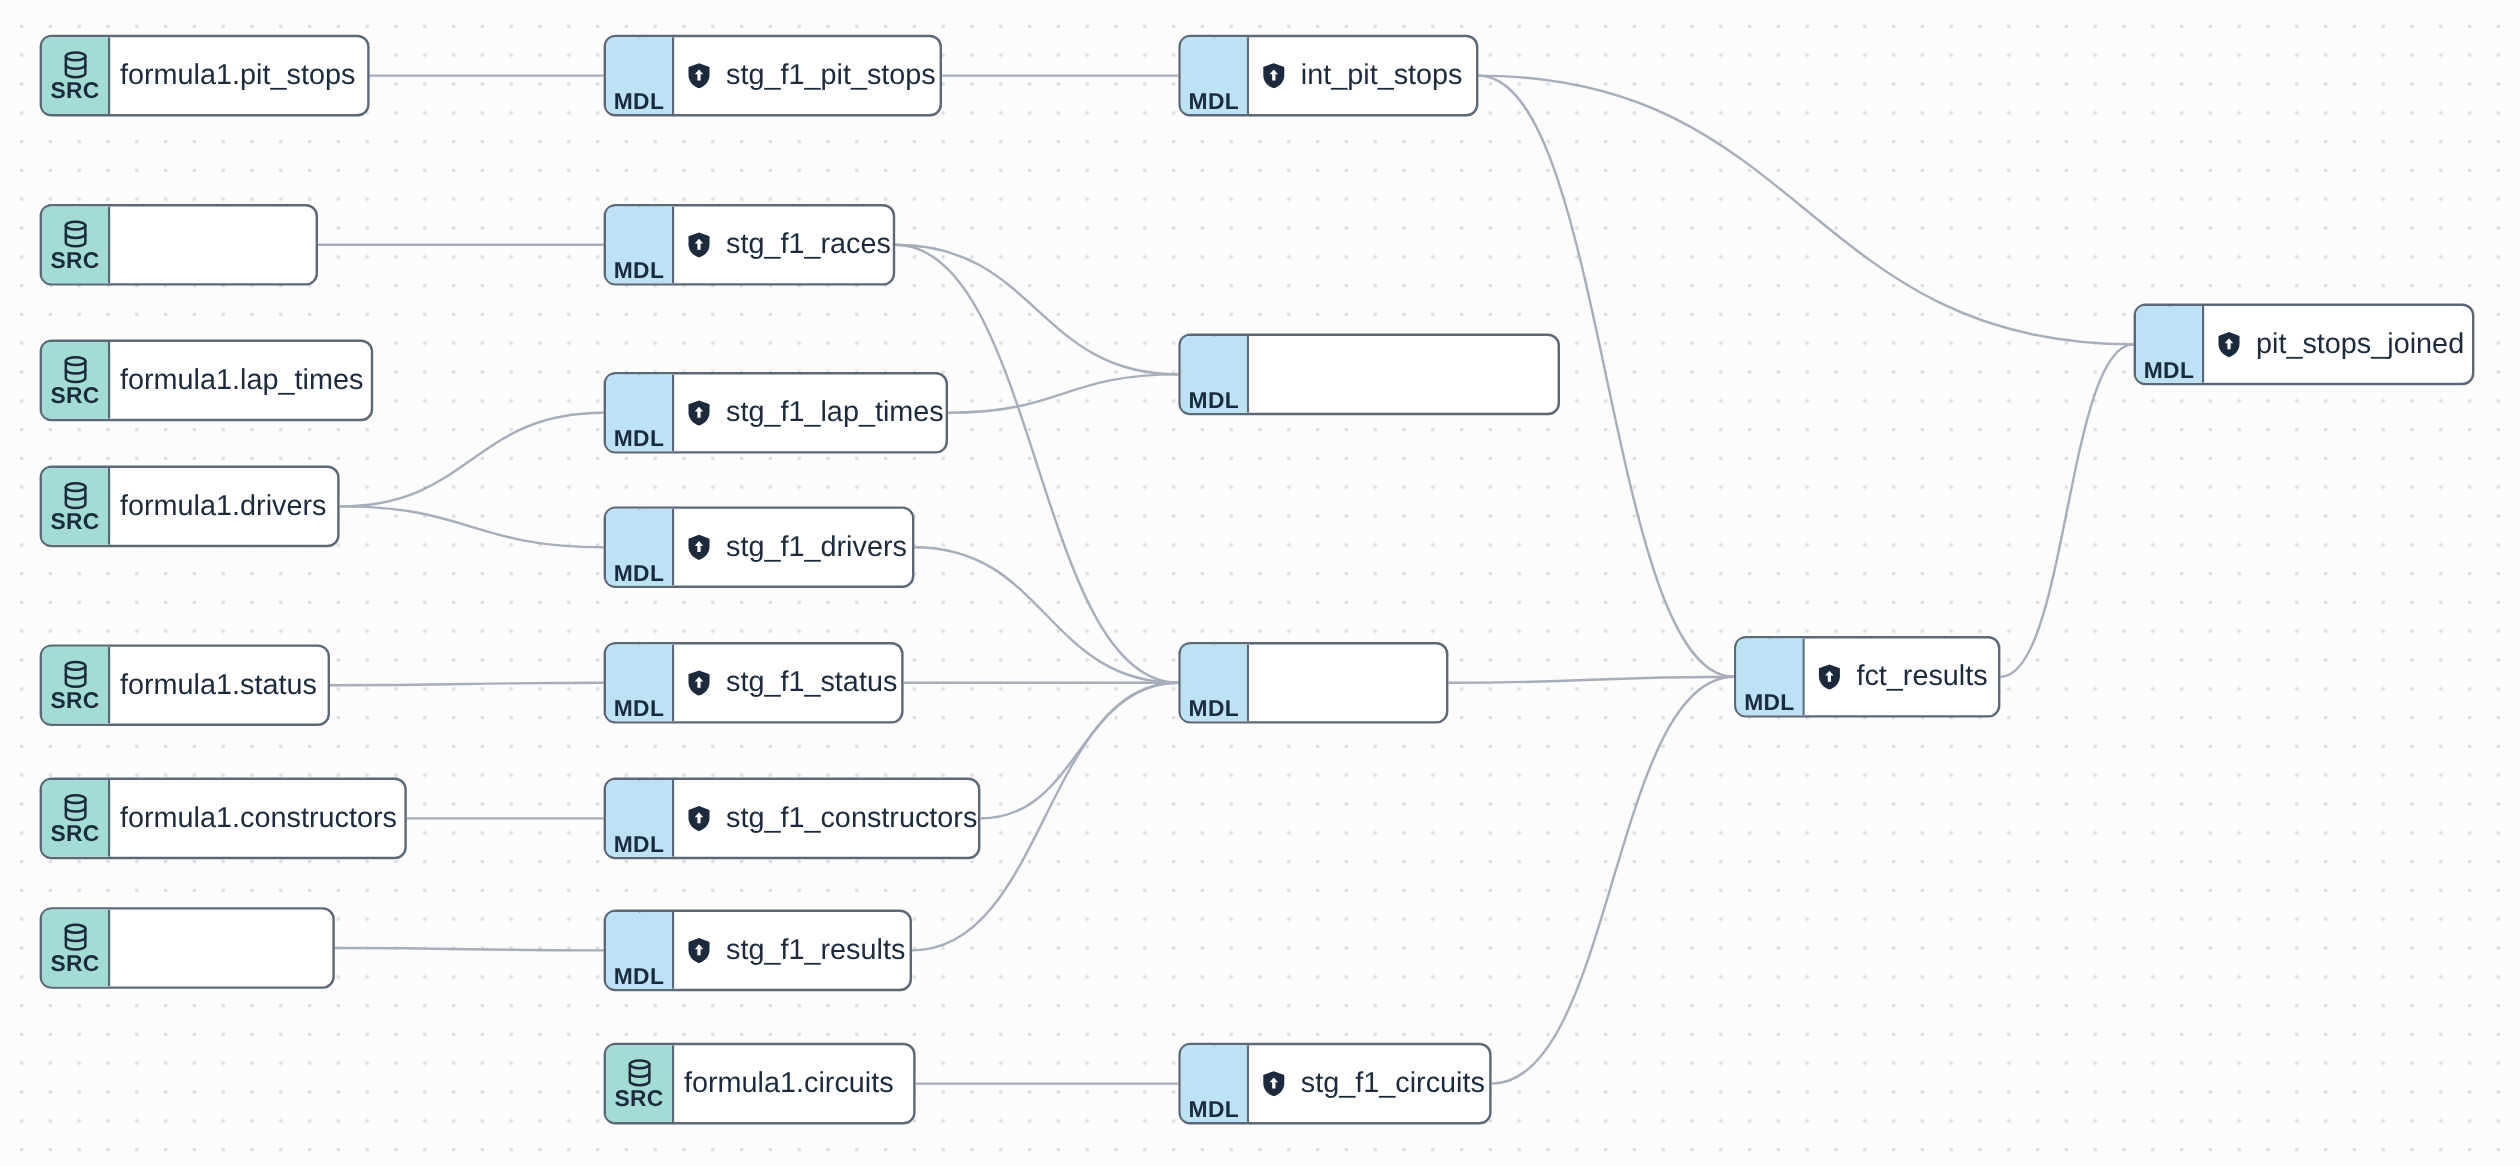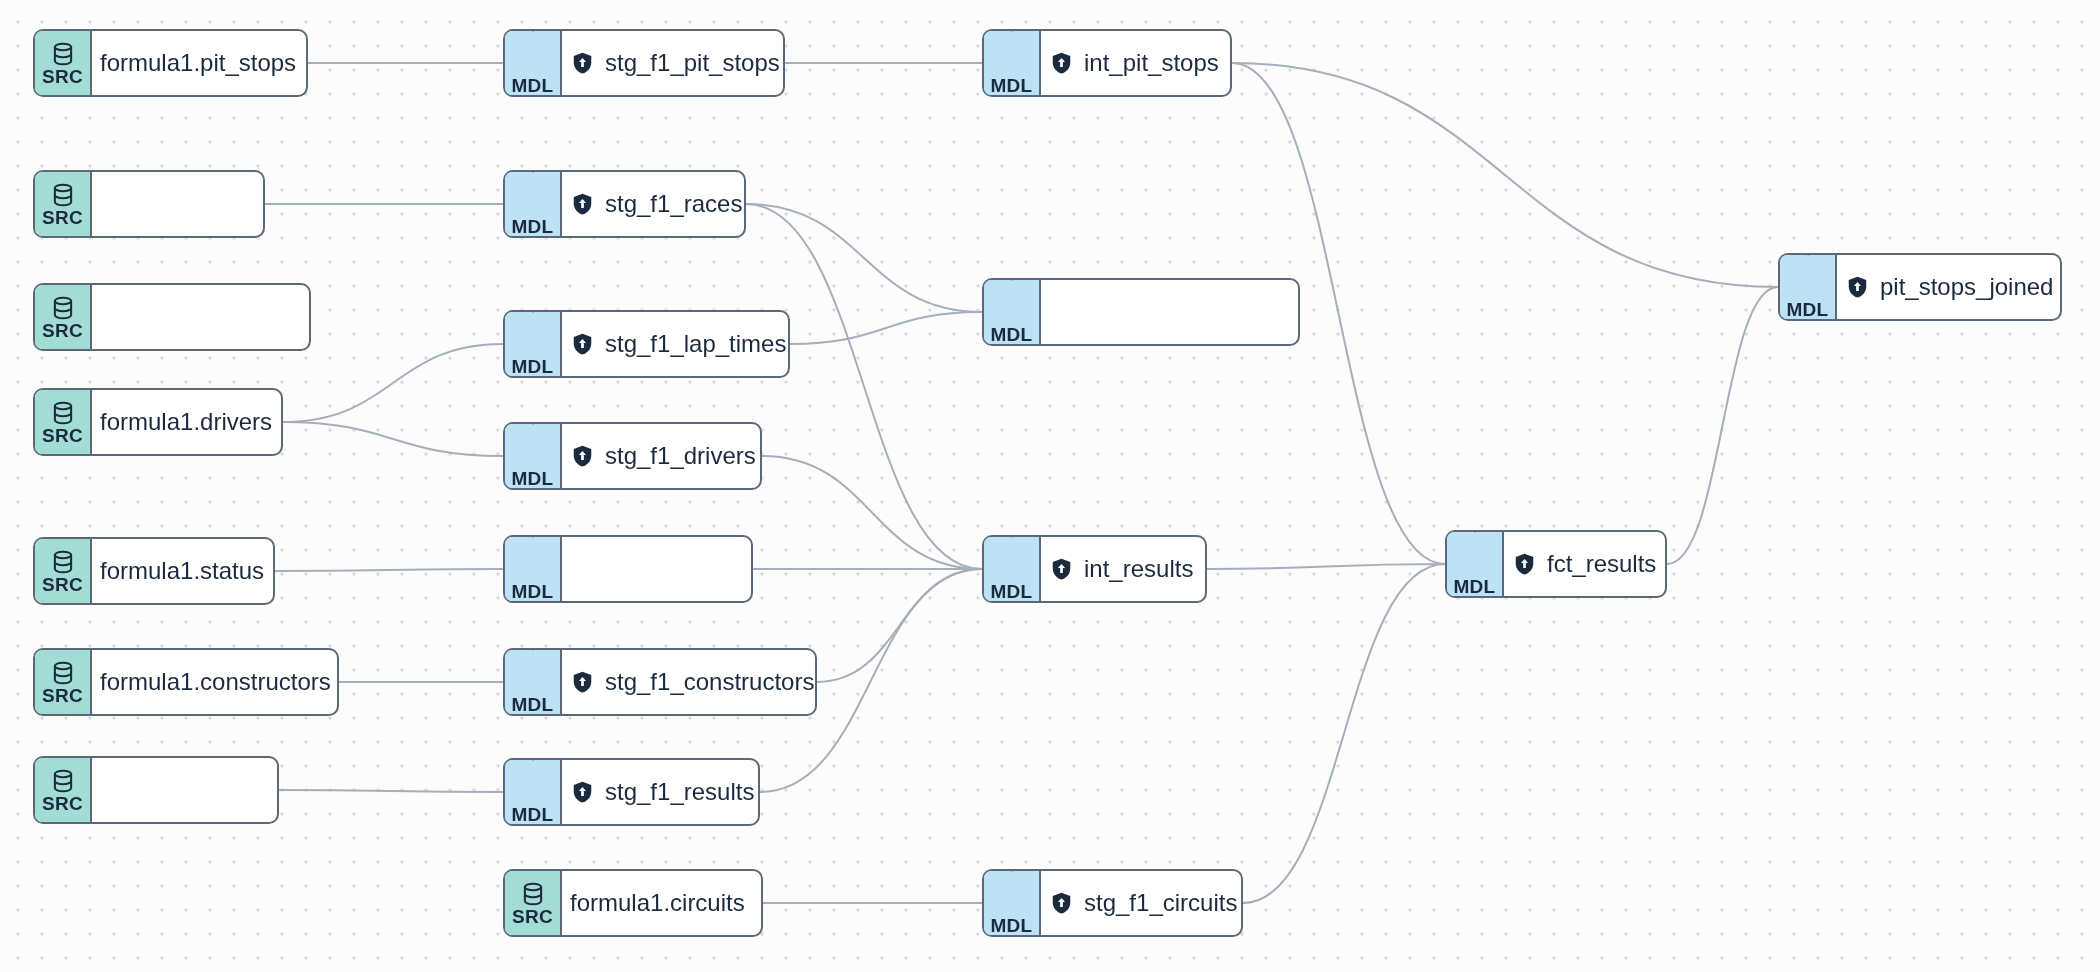--- a/index.html
+++ b/index.html
@@ -88,20 +88,23 @@
       </div>
       <div class="node src" style="left: 33px; top: 283px; width: 278px;">
         <div class="badge">
           <svg width="26" height="26" viewBox="0 0 24 24" fill="none" stroke="#1b2b3d" stroke-width="1.9" stroke-linecap="round" stroke-linejoin="round">
             <ellipse cx="12" cy="5.5" rx="7.5" ry="3"></ellipse>
             <path d="M19.5 12c0 1.66-3.36 3-7.5 3s-7.5-1.34-7.5-3"></path>
             <path d="M4.5 5.5v13c0 1.66 3.36 3 7.5 3s7.5-1.34 7.5-3v-13"></path>
           </svg>
           <span class="badge-label">SRC</span>
         </div>
+        <div class="body">
+          <span class="label">formula1.lap_times</span>
+        </div>
       </div>
       <div class="node src" style="left: 33px; top: 388px; width: 250px;">
         <div class="badge">
           <svg width="26" height="26" viewBox="0 0 24 24" fill="none" stroke="#1b2b3d" stroke-width="1.9" stroke-linecap="round" stroke-linejoin="round">
             <ellipse cx="12" cy="5.5" rx="7.5" ry="3"></ellipse>
             <path d="M19.5 12c0 1.66-3.36 3-7.5 3s-7.5-1.34-7.5-3"></path>
             <path d="M4.5 5.5v13c0 1.66 3.36 3 7.5 3s7.5-1.34 7.5-3v-13"></path>
           </svg>
           <span class="badge-label">SRC</span>
         </div>
@@ -228,20 +231,27 @@
       </div>
       <div class="node mdl" style="left: 503px; top: 535px; width: 250px;">
         <div class="badge">
           <svg width="26" height="26" viewBox="0 0 24 24" fill="none" stroke="#1b2b3d" stroke-width="1.9" stroke-linecap="round" stroke-linejoin="round">
             <path d="M21 16.2V7.8a1.8 1.8 0 0 0-.9-1.56l-7.2-4.1a1.8 1.8 0 0 0-1.8 0l-7.2 4.1A1.8 1.8 0 0 0 3 7.8v8.4a1.8 1.8 0 0 0 .9 1.56l7.2 4.1a1.8 1.8 0 0 0 1.8 0l7.2-4.1a1.8 1.8 0 0 0 .9-1.56z"></path>
             <polyline points="3.4 6.9 12 11.8 20.6 6.9"></polyline>
             <line x1="12" y1="21.9" x2="12" y2="11.8"></line>
           </svg>
           <span class="badge-label">MDL</span>
         </div>
+        <div class="body">
+          <svg class="shield" width="25" height="25" viewBox="0 0 24 24">
+            <path fill="#1b2b3d" d="M12 1.6l8.4 3.1v6.3c0 5.3-3.6 9.1-8.4 10.7-4.8-1.6-8.4-5.4-8.4-10.7V4.7L12 1.6z"></path>
+            <path fill="#ffffff" d="M12 6.6l3.4 3.9h-2.1v4.9h-2.6v-4.9H8.6L12 6.6z"></path>
+          </svg>
+          <span class="label">stg_f1_status</span>
+        </div>
       </div>
       <div class="node mdl" style="left: 503px; top: 648px; width: 314px;">
         <div class="badge">
           <svg width="26" height="26" viewBox="0 0 24 24" fill="none" stroke="#1b2b3d" stroke-width="1.9" stroke-linecap="round" stroke-linejoin="round">
             <path d="M21 16.2V7.8a1.8 1.8 0 0 0-.9-1.56l-7.2-4.1a1.8 1.8 0 0 0-1.8 0l-7.2 4.1A1.8 1.8 0 0 0 3 7.8v8.4a1.8 1.8 0 0 0 .9 1.56l7.2 4.1a1.8 1.8 0 0 0 1.8 0l7.2-4.1a1.8 1.8 0 0 0 .9-1.56z"></path>
             <polyline points="3.4 6.9 12 11.8 20.6 6.9"></polyline>
             <line x1="12" y1="21.9" x2="12" y2="11.8"></line>
           </svg>
           <span class="badge-label">MDL</span>
         </div>
@@ -315,27 +325,20 @@
         </div>
       </div>
       <div class="node mdl" style="left: 982px; top: 535px; width: 225px;">
         <div class="badge">
           <svg width="26" height="26" viewBox="0 0 24 24" fill="none" stroke="#1b2b3d" stroke-width="1.9" stroke-linecap="round" stroke-linejoin="round">
             <path d="M21 16.2V7.8a1.8 1.8 0 0 0-.9-1.56l-7.2-4.1a1.8 1.8 0 0 0-1.8 0l-7.2 4.1A1.8 1.8 0 0 0 3 7.8v8.4a1.8 1.8 0 0 0 .9 1.56l7.2 4.1a1.8 1.8 0 0 0 1.8 0l7.2-4.1a1.8 1.8 0 0 0 .9-1.56z"></path>
             <polyline points="3.4 6.9 12 11.8 20.6 6.9"></polyline>
             <line x1="12" y1="21.9" x2="12" y2="11.8"></line>
           </svg>
           <span class="badge-label">MDL</span>
-        </div>
-        <div class="body">
-          <svg class="shield" width="25" height="25" viewBox="0 0 24 24">
-            <path fill="#1b2b3d" d="M12 1.6l8.4 3.1v6.3c0 5.3-3.6 9.1-8.4 10.7-4.8-1.6-8.4-5.4-8.4-10.7V4.7L12 1.6z"></path>
-            <path fill="#ffffff" d="M12 6.6l3.4 3.9h-2.1v4.9h-2.6v-4.9H8.6L12 6.6z"></path>
-          </svg>
-          <span class="label">int_results</span>
         </div>
       </div>
       <div class="node mdl" style="left: 1445px; top: 530px; width: 222px;">
         <div class="badge">
           <svg width="26" height="26" viewBox="0 0 24 24" fill="none" stroke="#1b2b3d" stroke-width="1.9" stroke-linecap="round" stroke-linejoin="round">
             <path d="M21 16.2V7.8a1.8 1.8 0 0 0-.9-1.56l-7.2-4.1a1.8 1.8 0 0 0-1.8 0l-7.2 4.1A1.8 1.8 0 0 0 3 7.8v8.4a1.8 1.8 0 0 0 .9 1.56l7.2 4.1a1.8 1.8 0 0 0 1.8 0l7.2-4.1a1.8 1.8 0 0 0 .9-1.56z"></path>
             <polyline points="3.4 6.9 12 11.8 20.6 6.9"></polyline>
             <line x1="12" y1="21.9" x2="12" y2="11.8"></line>
           </svg>
           <span class="badge-label">MDL</span>

